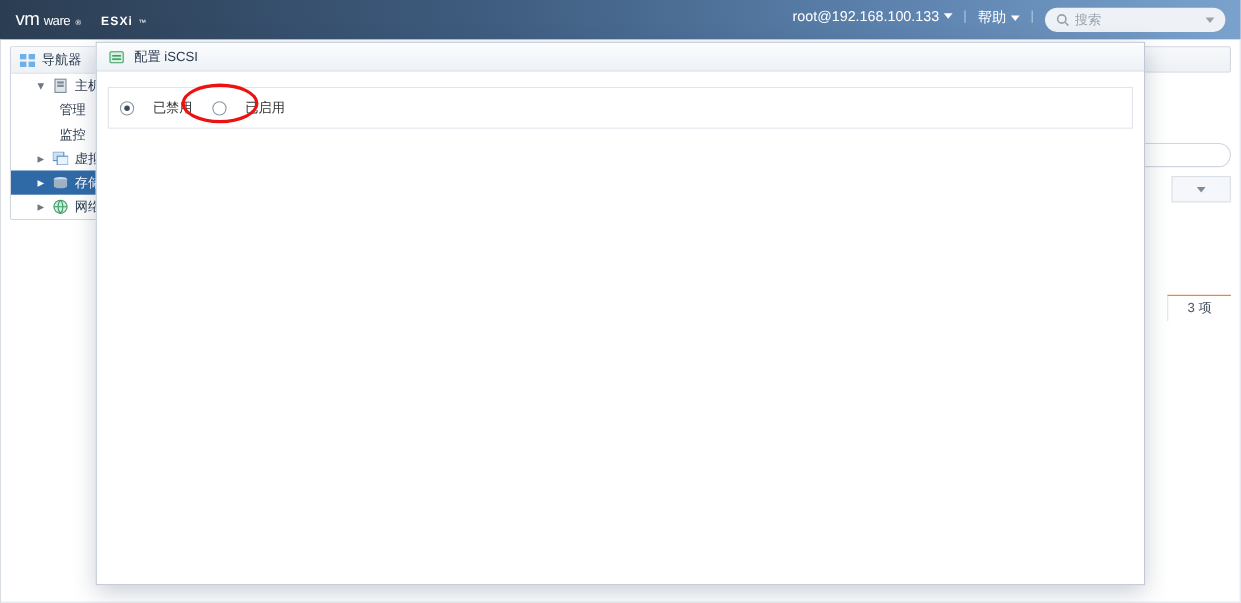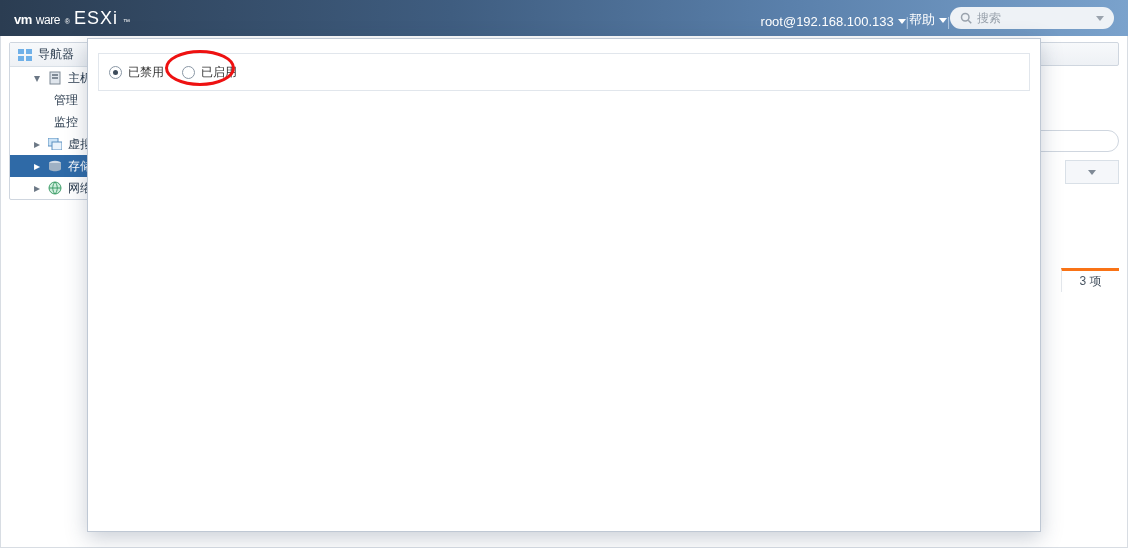--- a/index.html
+++ b/index.html
@@ -10,25 +10,25 @@
     height: 36px;
     background: linear-gradient(to right, #2b3d52 0%, #3f5d80 40%, #5a80ab 70%, #7aa2cc 100%);
     display: flex;
     align-items: center;
     color: #fff;
     font-size: 13px;
     padding: 0 14px;
     position: relative;
   }
   .banner .logo { display: flex; align-items: baseline; gap: 4px; }
-  .banner .vm { font-weight: bold; font-size: 13px; letter-spacing: -0.5px; }
+  .banner .vm { font-weight: normal; font-size: 17px; letter-spacing: -0.5px; }
   .banner .ware { font-size: 12px; font-weight: 300; letter-spacing: -0.5px; }
-  .banner .esxi { font-size: 18px; font-weight: 400; margin-left: 0; letter-spacing: 1px; }
+  .banner .esxi { font-size: 11px; font-weight: 700; margin-left: 14px; letter-spacing: 1px; }
   .banner .super { font-size: 7px; vertical-align: super; margin-left: 1px; }
-  .banner .right { margin-left: auto; display: flex; align-items: flex-end; }
+  .banner .right { margin-left: auto; display: flex; align-items: flex-start; gap: 10px; }
   .banner .sep { color: #cfe0f3; font-size: 12px; opacity: .7; }
   .banner .dd { display: inline-flex; align-items: center; gap: 4px; cursor: pointer; }
   .banner .caret { width: 0; height: 0; border-left: 4px solid transparent; border-right: 4px solid transparent; border-top: 5px solid #fff; }
   .banner .search {
     background: #eef2f6; border-radius: 12px; height: 22px; width: 164px;
     display: flex; align-items: center; padding: 0 10px; color: #9aa3ad; font-size: 12px;
   }
   .banner .search svg { margin-right: 5px; flex: 0 0 auto; }
   .banner .search input {
     border: none; outline: none; background: transparent; font-size: 12px; color: #0f172a; width: 100%;
@@ -71,21 +71,21 @@
   .rp .crumbbar { height:24px; border:1px solid #cfd6df; background:linear-gradient(#f7f9fb,#eef1f5); border-radius:2px; margin-bottom:6px; }
   .rp .filter {
     position:absolute; top:88px; right:0; width:170px; height:22px; border:1px solid #cfd6df; border-radius:12px;
   }
   .rp .hdrcell {
     position:absolute; top:118px; right:0; width:54px; height:24px; border:1px solid #d9e0e7;
     background:#f5f7fa; display:flex; align-items:center; justify-content:center;
   }
   .rp .hdrcell .caret { width:0;height:0;border-left:4px solid transparent;border-right:4px solid transparent;border-top:5px solid #7f8a96; }
   .rp .count {
-    position:absolute; top:226px; right:0; width:58px; height:24px; border-left:1px solid #e3e7ec; border-top:3px solid #f97316;
+    position:absolute; top:226px; right:0; width:58px; height:24px; border-left:1px solid #e3e7ec; border-top:1px solid #f97316;
     display:flex; align-items:center; justify-content:center; color:#4a5663; font-size:12px; background:#fff;
   }
 
   
   .modal {
     position: absolute; left: 86px; top: 2px; width: 954px; height: 494px;
     border: 1px solid #bfc8d4; background: #fff; box-shadow: 0 6px 20px rgba(40,60,90,.25);
     display:flex; flex-direction:column;
   }
   .modal-title {
@@ -94,21 +94,21 @@
   }
   .modal-title .tico { width:16px; height:16px; display:inline-flex; align-items:center; justify-content:center; }
   .modal-body { flex:1; padding:14px 10px 0 10px; overflow:hidden; }
   .form-row {
     border:1px solid #e1e6ec; display:flex; align-items:stretch; height:38px; font-size:12px; color:#333;
   }
   .form-row .label {
     width:214px; background:#f4f7fa; display:flex; align-items:center; padding-left:14px; border-right:1px solid #e7ecf1;
   }
   .form-row .field { flex:1; display:flex; align-items:center; padding-left:10px; gap:18px; position:relative; }
-  .radio-wrap { display:inline-flex; align-items:center; gap:6px; }
+  .radio-wrap { display:inline-flex; align-items:center; gap:17px; }
   .radio-native { appearance:none; -webkit-appearance:none; width:13px; height:13px; border:1px solid #8a97a5; border-radius:50%; display:inline-block; position:relative; background:#fff; cursor:pointer; }
   .radio-native:checked::after { content:""; position:absolute; left:3px; top:3px; width:5px; height:5px; border-radius:50%; background:#3d4b5a; }
 
   
   .highlight {
     position:absolute; left:66px; top:-4px; width:70px; height:36px; border:3px solid #e11; border-radius:50%;
     pointer-events:none;
   }
 
   .modal-footer {
@@ -222,20 +222,30 @@
   <div class="rp">
     <div class="crumbbar"></div>
     <div class="filter"></div>
     <div class="hdrcell">
         <span class="caret"></span>
       </div>
     <div class="count">3 项</div>
   </div>
 
   <div class="modal">
+    <div class="modal-title">
+      <span class="tico">
+        <svg width="16" height="16" viewBox="0 0 16 16">
+            <rect x="2" y="3" width="12" height="10" rx="1" fill="#d8f2dd" stroke="#3f9e6a"></rect>
+            <rect x="4" y="6" width="8" height="1.5" fill="#3f9e6a"></rect>
+            <rect x="4" y="9" width="8" height="1.5" fill="#3f9e6a"></rect>
+          </svg>
+      </span>
+      <span>配置 iSCSI</span>
+    </div>
     <div class="modal-body">
       <div class="form-row">
         <div class="field">
           <label class="radio-wrap">
             <input type="radio" name="iscsi" class="radio-native" checked="" style="">
             <span>已禁用</span>
           </label>
           <label class="radio-wrap">
             <input type="radio" name="iscsi" class="radio-native" style="">
             <span>已启用</span>

